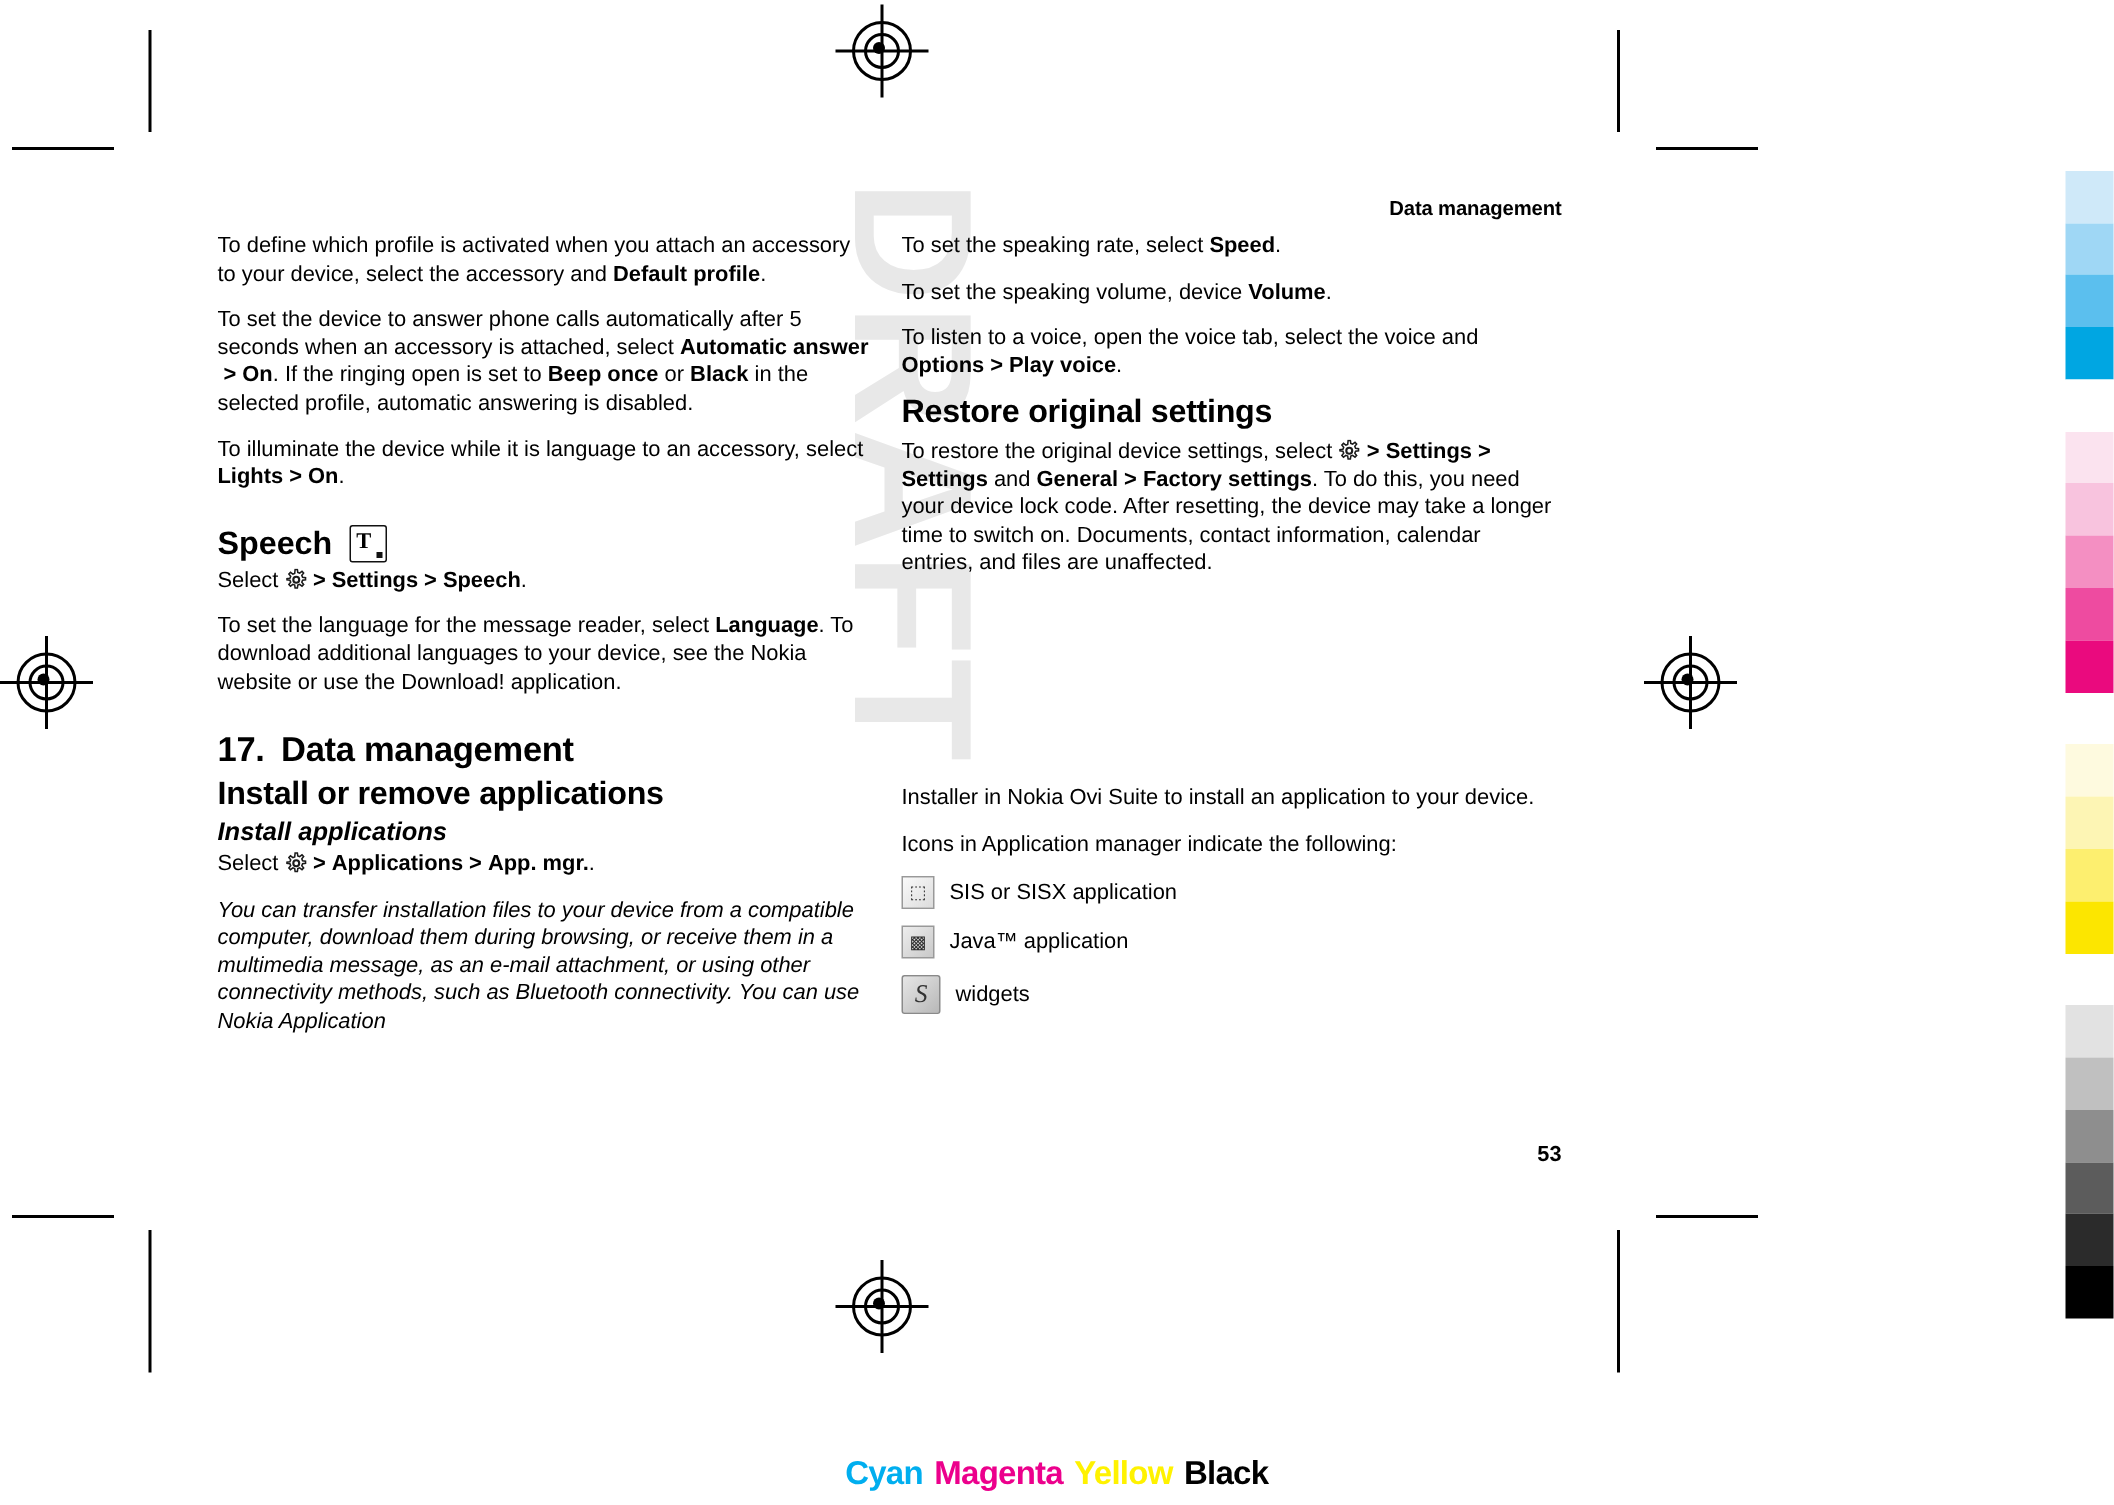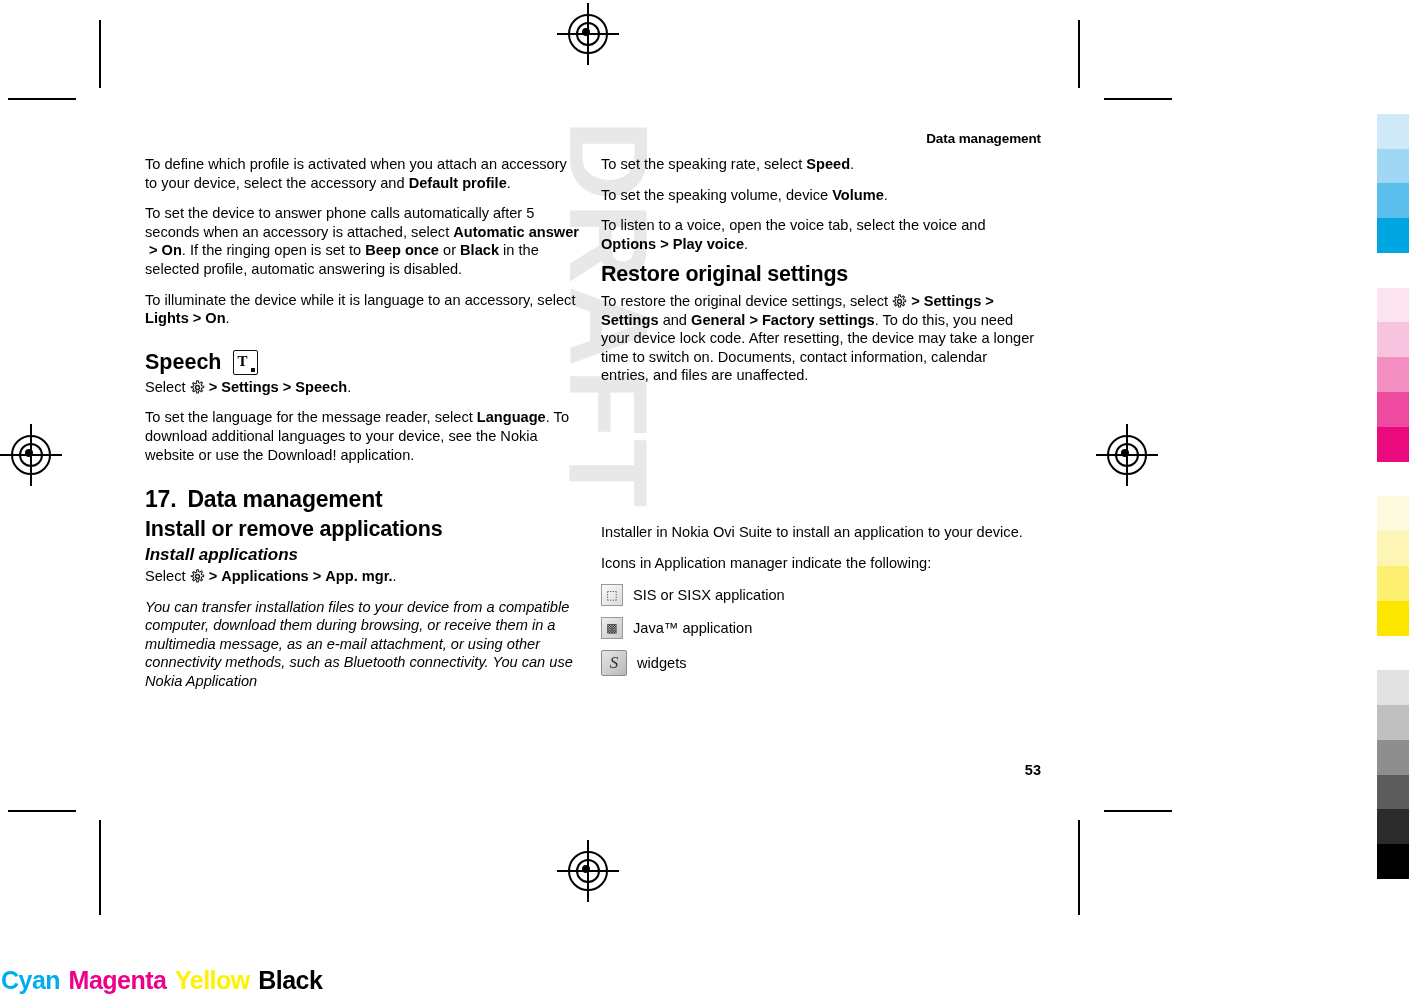--- a/index.html
+++ b/index.html
@@ -220,22 +220,22 @@
     font-family: "Liberation Sans", sans-serif;
   }
 
   .col, .header-title, .page-number { z-index: 2; }
 
   
   #colorwords {
     position: absolute;
     left: 0; right: 0;
     bottom: 8px;
-    text-align: left;
-    font-size: 25px;
+    text-align: center;
+    font-size: 22px;
     font-weight: bold;
     letter-spacing: -0.5px;
   }
   #colorwords span { margin: 0 1px; }
   .w-cyan { color: #00AEEF; }
   .w-magenta { color: #EC008C; }
   .w-yellow { color: #FFF200; }
   .w-black { color: #000000; }
 </style>
 </head>

